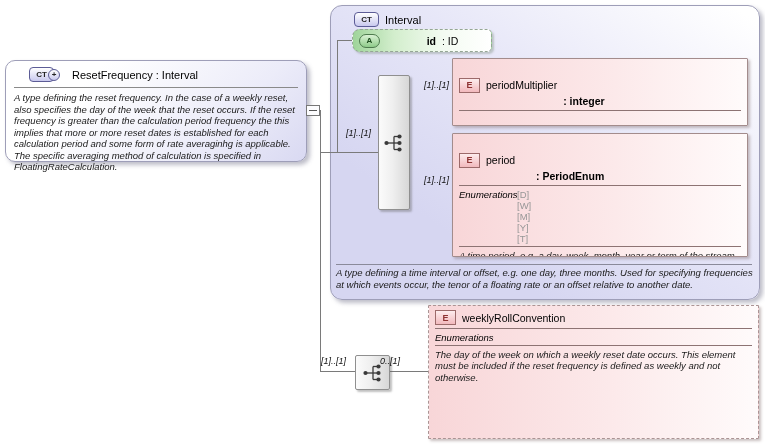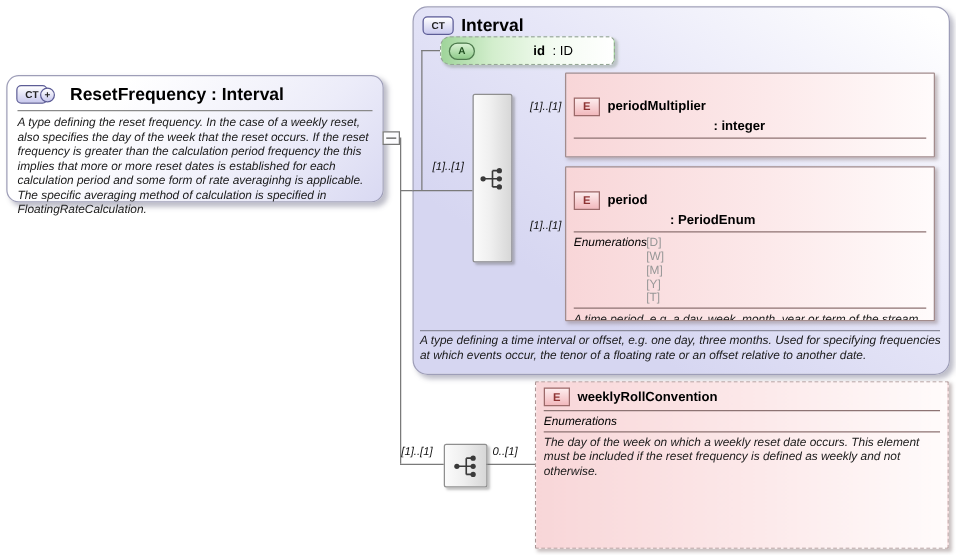--- a/index.html
+++ b/index.html
@@ -11,22 +11,22 @@
 
   
   .card{position:absolute;font-size:9px;font-weight:normal;font-style:italic;color:#111;white-space:nowrap;}
 
   
   .bigbox{position:absolute;border:1px solid #9e9eb8;box-shadow:3px 3px 4px rgba(110,110,135,.45);}
   .reset{left:5px;top:60px;width:300px;height:100px;border-radius:10px;
          background:linear-gradient(135deg,#ffffff 25%,#ececf9 70%,#d9d9f2 100%);}
   .interval{left:330px;top:5px;width:428px;height:293px;border-radius:12px;
             background:linear-gradient(to top right,#d6d6f1 25%,#e7e7f8 60%,#ffffff 97%);}
-  .hdr{display:flex;align-items:center;gap:6px;padding:6px 8px 4px 7px;}
-  .hdr .title{font-size:14px;font-weight:bold;color:#000;white-space:nowrap;}
+  .hdr{display:flex;align-items:center;gap:6px;padding:6px 8px 4px 23px;}
+  .hdr .title{font-size:11px;font-weight:normal;color:#000;white-space:nowrap;}
   .hsep{height:1px;background:#8a8a8a;margin:1px 8px 2px 8px;}
   .ann{font-size:9.5px;font-style:italic;color:#1a1a1a;line-height:11.5px;padding:2px 8px;}
 
   
   .ct-icon{position:relative;display:inline-flex;align-items:center;justify-content:center;
            width:23px;height:13px;border:1px solid #5c5c96;border-radius:4px;
            background:linear-gradient(to bottom,#ffffff,#c9c9ee);
            font-size:8px;font-weight:bold;color:#222;flex:none;}
   .ct-plus{position:absolute;right:-7px;top:1px;width:10px;height:10px;border:1px solid #5c5c96;
            border-radius:50%;background:linear-gradient(to bottom,#ffffff,#c9c9ee);
@@ -59,21 +59,21 @@
         background:linear-gradient(to right,#f8d6d8 0%,#fce9ea 55%,#fffbfb 100%);
         box-shadow:2px 2px 3px rgba(120,100,100,.4);overflow:hidden;}
   .ebox.dashed{border:1px dashed #ab9494;}
   .pm{left:452px;top:58px;width:296px;height:68px;}
   .period{left:452px;top:133px;width:296px;height:124px;}
   .wrc{left:428px;top:305px;width:331px;height:134px;}
   .ehdr{display:flex;align-items:center;gap:6px;padding:4px 6px 3px 6px;}
   .e-icon{display:inline-flex;align-items:center;justify-content:center;width:19px;height:13px;
           border:1px solid #9c6a6a;background:linear-gradient(to bottom,#fdeced,#f2b9bd);
           font-size:9px;font-weight:bold;color:#8e3434;flex:none;}
-  .ename{font-size:10.5px;font-weight:bold;color:#000;min-width:44px;white-space:nowrap;}
+  .ename{font-size:10.5px;font-weight:normal;color:#000;min-width:44px;white-space:nowrap;}
   .etype{font-size:10.5px;font-weight:bold;color:#000;white-space:nowrap;margin-top:32px;}
   .esep{height:1px;background:#8d7373;margin:0 6px;}
   .eann{font-size:9.5px;font-style:italic;color:#1a1a1a;line-height:11.3px;padding:3px 6px;}
   .enums{display:flex;padding:3px 6px 2px 6px;}
   .enums-label{font-size:9.5px;font-style:italic;color:#000;width:58px;flex:none;}
   .enum-vals{font-size:9.5px;color:#979797;line-height:11px;}
 
   
   .ival-sep{position:absolute;left:336px;top:264px;width:416px;height:1px;background:#8a8a9a;}
   .ival-ann{position:absolute;left:336px;top:267px;width:418px;font-size:9.5px;font-style:italic;
@@ -191,21 +191,21 @@
       <line x1="11" y1="3.5" x2="16" y2="3.5" stroke="#3a3a3a" stroke-width="1.3"></line>
       <line x1="11" y1="10" x2="16" y2="10" stroke="#3a3a3a" stroke-width="1.3"></line>
       <line x1="11" y1="16.5" x2="16" y2="16.5" stroke="#3a3a3a" stroke-width="1.3"></line>
       <circle cx="3.5" cy="10" r="2.1" fill="#3a3a3a"></circle>
       <circle cx="16.5" cy="3.5" r="2.1" fill="#3a3a3a"></circle>
       <circle cx="16.5" cy="10" r="2.1" fill="#3a3a3a"></circle>
       <circle cx="16.5" cy="16.5" r="2.1" fill="#3a3a3a"></circle>
     </svg>
   </div>
   <div class="card" style="left:321px;top:356px;">[1]..[1]</div>
-  <div class="card" style="left:394px;top:356px;">0..[1]</div>
+  <div class="card" style="left:380px;top:356px;">0..[1]</div>
 
   <div class="ebox wrc dashed">
     <div class="ehdr">
       <span class="e-icon">E</span>
       <span class="ename" style="min-width:0;">weeklyRollConvention</span>
     </div>
     <div class="esep"></div>
     <div class="enums">
       <span class="enums-label">Enumerations</span>
     </div>

